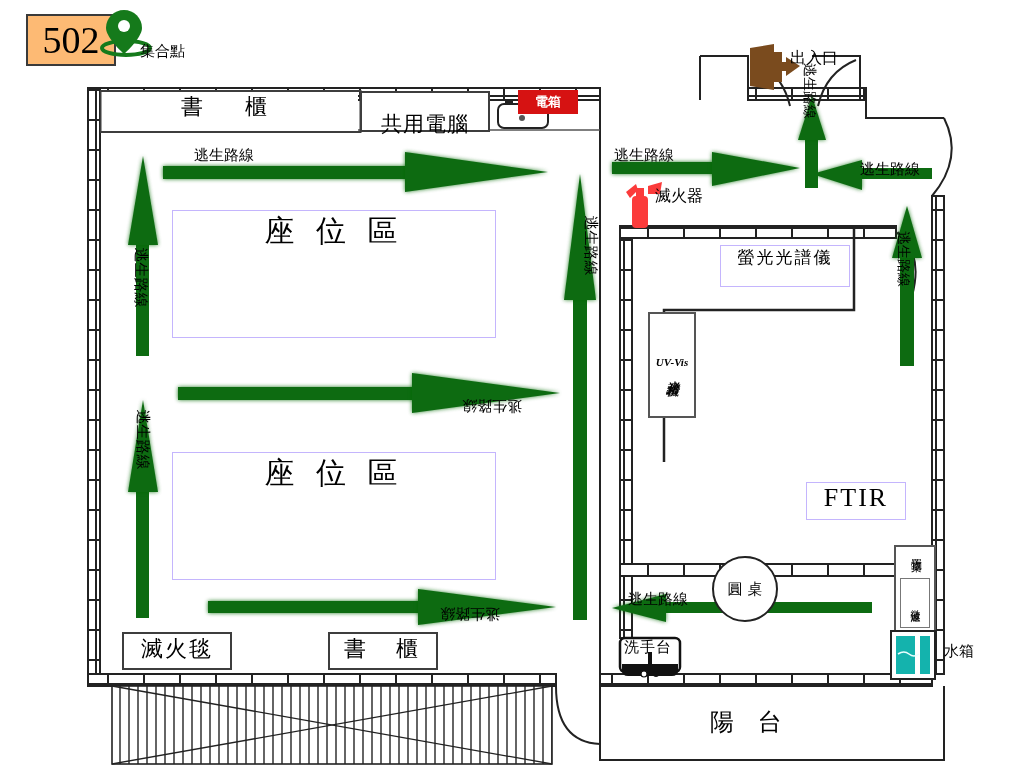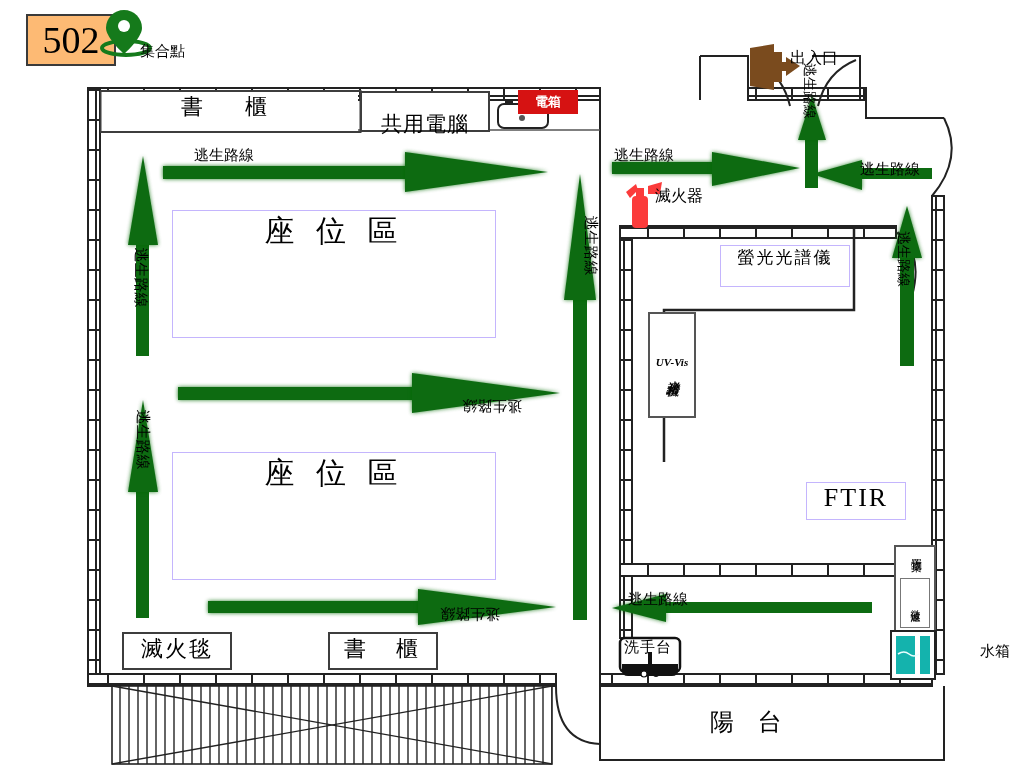--- a/index.html
+++ b/index.html
@@ -256,20 +256,23 @@
 
   <div class="vbox" style="left:648px;top:312px;width:48px;height:106px;font-style:italic;">
     <span style="font-family:'Liberation Serif',serif;font-size:11px;font-weight:700;margin-bottom:2px;">UV-Vis</span>
     <span class="vtext" style="font-size:13px;">光譜分析儀</span>
   </div>
 
   <div class="fbox thin" style="left:806px;top:482px;width:100px;height:38px;">
     <span style="font-family:'Liberation Serif',serif;font-size:26px;letter-spacing:2px;">FTIR</span>
   </div>
 
+  <div class="circ" style="left:712px;top:556px;width:62px;height:62px;">
+    <span style="font-size:15px;">圓 桌</span>
+  </div>
 
   <svg width="66" height="44" style="left:618px;top:636px;">
     <rect x="2" y="2" width="60" height="34" rx="5" fill="#fff" stroke="#111" stroke-width="2.5"></rect>
     <path d="M 4 28 L 60 28 L 60 34 Q 60 40 54 40 L 10 40 Q 4 40 4 34 Z" fill="#111"></path>
     <rect x="30" y="16" width="4" height="12" fill="#111"></rect>
     <circle cx="26" cy="38" r="3" fill="#fff" stroke="#111" stroke-width="1.2"></circle>
     <circle cx="38" cy="38" r="3" fill="#111"></circle>
   </svg>
   <div class="lbl cjk" style="left:624px;top:640px;font-size:15px;letter-spacing:1px;">洗手台</div>
 
@@ -279,21 +282,21 @@
   <div class="vbox" style="left:900px;top:578px;width:30px;height:50px;border:1px solid #777;">
     <span class="vtext" style="font-size:10px;">微波爐</span>
   </div>
 
   <svg width="48" height="52" style="left:890px;top:630px;">
     <rect x="1" y="1" width="44" height="48" fill="#fff" stroke="#222" stroke-width="2"></rect>
     <rect x="6" y="6" width="34" height="38" fill="#14b3ad"></rect>
     <rect x="25" y="6" width="5" height="38" fill="#ffffff"></rect>
     <path d="M 8 24 q 6 -4 11 0 t 10 0" fill="none" stroke="#eaffff" stroke-width="1.6"></path>
   </svg>
-  <div class="lbl cjk" style="left:980px;top:644px;font-size:15px;">水箱</div>
+  <div class="lbl cjk" style="left:944px;top:644px;font-size:15px;">水箱</div>
 
   <div class="fbox" style="left:122px;top:632px;width:110px;height:38px;">
     <span style="font-size:22px;letter-spacing:2px;">滅火毯</span>
   </div>
 
   <div class="fbox" style="left:328px;top:632px;width:110px;height:38px;">
     <span style="font-size:22px;letter-spacing:4px;">書　櫃</span>
   </div>
 
   <div class="lbl cjk" style="left:710px;top:710px;font-size:24px;letter-spacing:8px;">陽 台</div>

